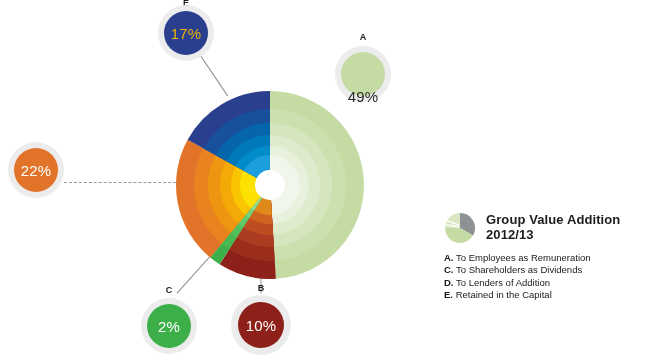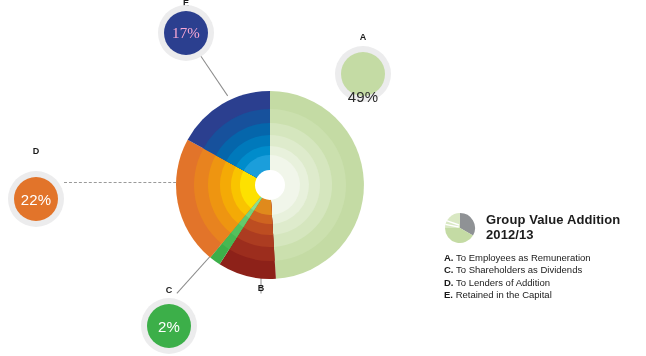--- a/index.html
+++ b/index.html
@@ -123,46 +123,51 @@
         <path d="M-26.29,-14.44 A30,30 0 0,1 0,-30 L0,0 Z" fill="#1b9edb"></path>
       </g>
 
       <circle cx="0" cy="0" r="15" fill="#ffffff"></circle>
     </g>
   </svg>
 
   <div class="bubble-letter" style="left:176px;top:-2px;width:20px;">E</div>
   <div class="bubble" style="left:158px;top:5px;width:56px;height:56px;padding:6px;">
     <div class="disc" style="width:44px;height:44px;background:#2b3f8f;">
-      <span class="pct" style="color:#f9a8d4;font-family:Liberation Serif, serif;">17%</span>
+      <span class="pct" style="color:#eab308;">17%</span>
     </div>
   </div>
 
   <div class="bubble-letter" style="left:353px;top:32px;width:20px;">A</div>
   <div class="bubble" style="left:335px;top:46px;width:56px;height:56px;padding:6px;">
     <div class="disc" style="width:44px;height:44px;background:#c4dba4;">
       <span class="pct" style="color:#2a2a2a;margin-top:45px;">49%</span>
     </div>
   </div>
 
   <div class="bubble-letter" style="left:26px;top:146px;width:20px;">D</div>
-  <div class="bubble" style="left:8px;top:171px;width:56px;height:56px;padding:6px;">
+  <div class="bubble" style="left:8px;top:142px;width:56px;height:56px;padding:6px;">
     <div class="disc" style="width:44px;height:44px;background:#e2742a;">
       <span class="pct" style="color:#ffffff;">22%</span>
     </div>
   </div>
 
   <div class="bubble-letter" style="left:159px;top:285px;width:20px;">C</div>
   <div class="bubble" style="left:141px;top:298px;width:56px;height:56px;padding:6px;">
     <div class="disc" style="width:44px;height:44px;background:#3caf49;">
       <span class="pct" style="color:#ffffff;">2%</span>
     </div>
   </div>
 
   <div class="bubble-letter" style="left:251px;top:283px;width:20px;">B</div>
+  <div class="bubble" style="left:231px;top:295px;width:60px;height:60px;padding:7px;">
+    <div class="disc" style="width:46px;height:46px;background:#8d2119;">
+      <span class="pct" style="color:#ffffff;">10%</span>
+    </div>
+  </div>
 
   <div id="legend">
     <div class="legend-head">
       <svg width="32" height="32" viewBox="0 0 32 32">
         <g transform="translate(16,16)">
           <path d="M0,-15 A15,15 0 0,1 13.0,7.5 L0,0 Z" fill="#8f9295"></path>
           <path d="M13.0,7.5 A15,15 0 0,1 -15,0 L0,0 Z" fill="#c4dba4"></path>
           <path d="M-15,0 A15,15 0 0,1 0,-15 L0,0 Z" fill="#d9e8c3"></path>
           <path d="M-14.6,-3.6 L-1.2,-1.0" stroke="#ffffff" stroke-width="1.4" fill="none"></path>
           <path d="M-13.6,-7.4 L-1.0,-3.0" stroke="#ffffff" stroke-width="1.4" fill="none"></path>

